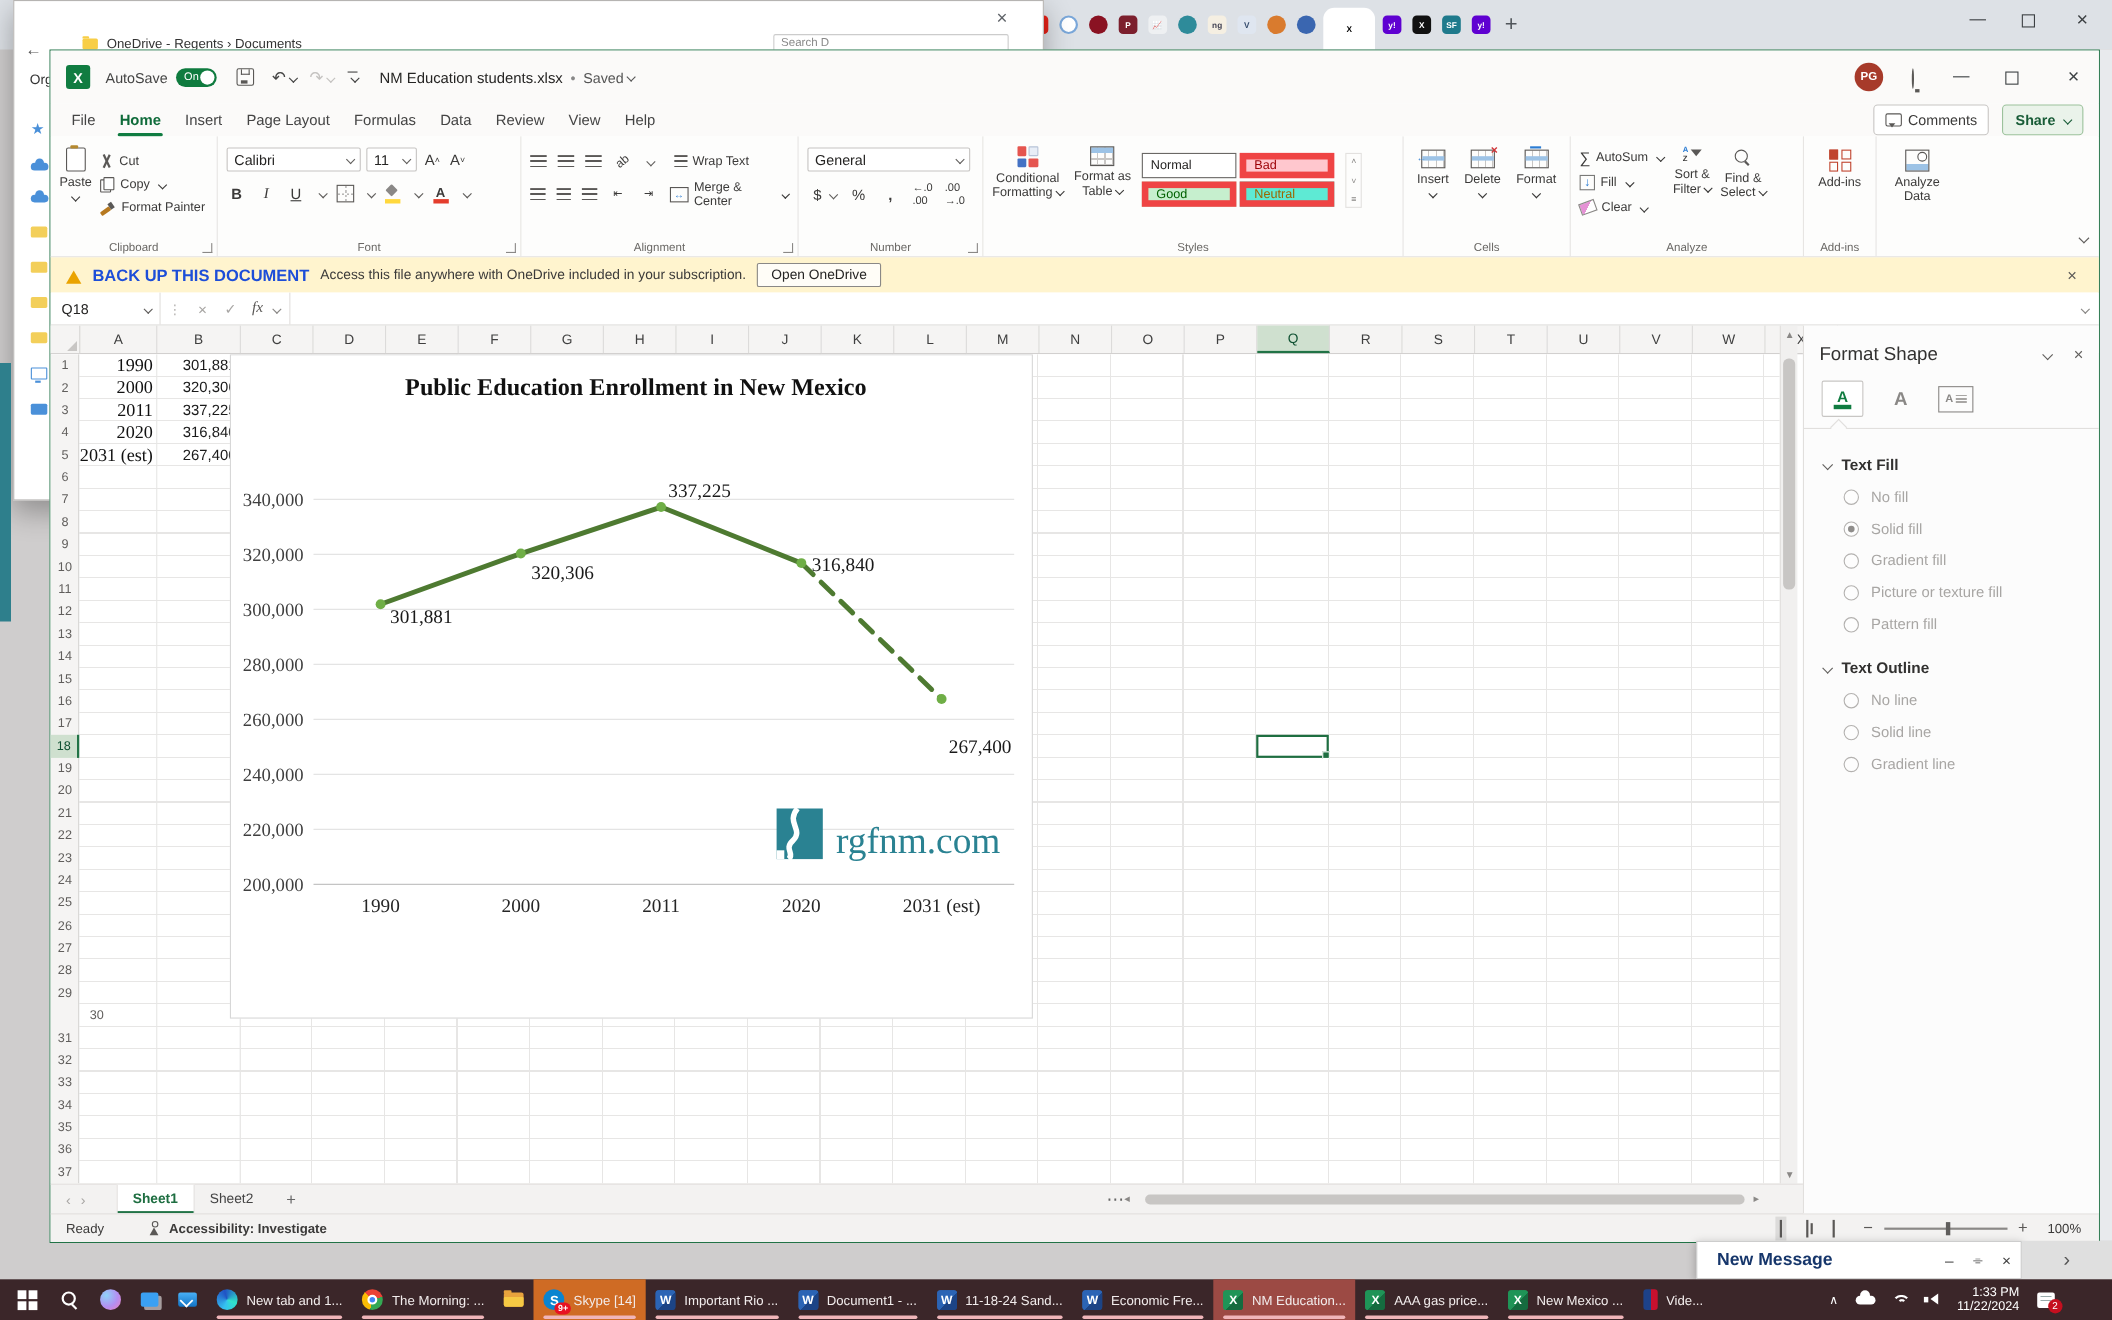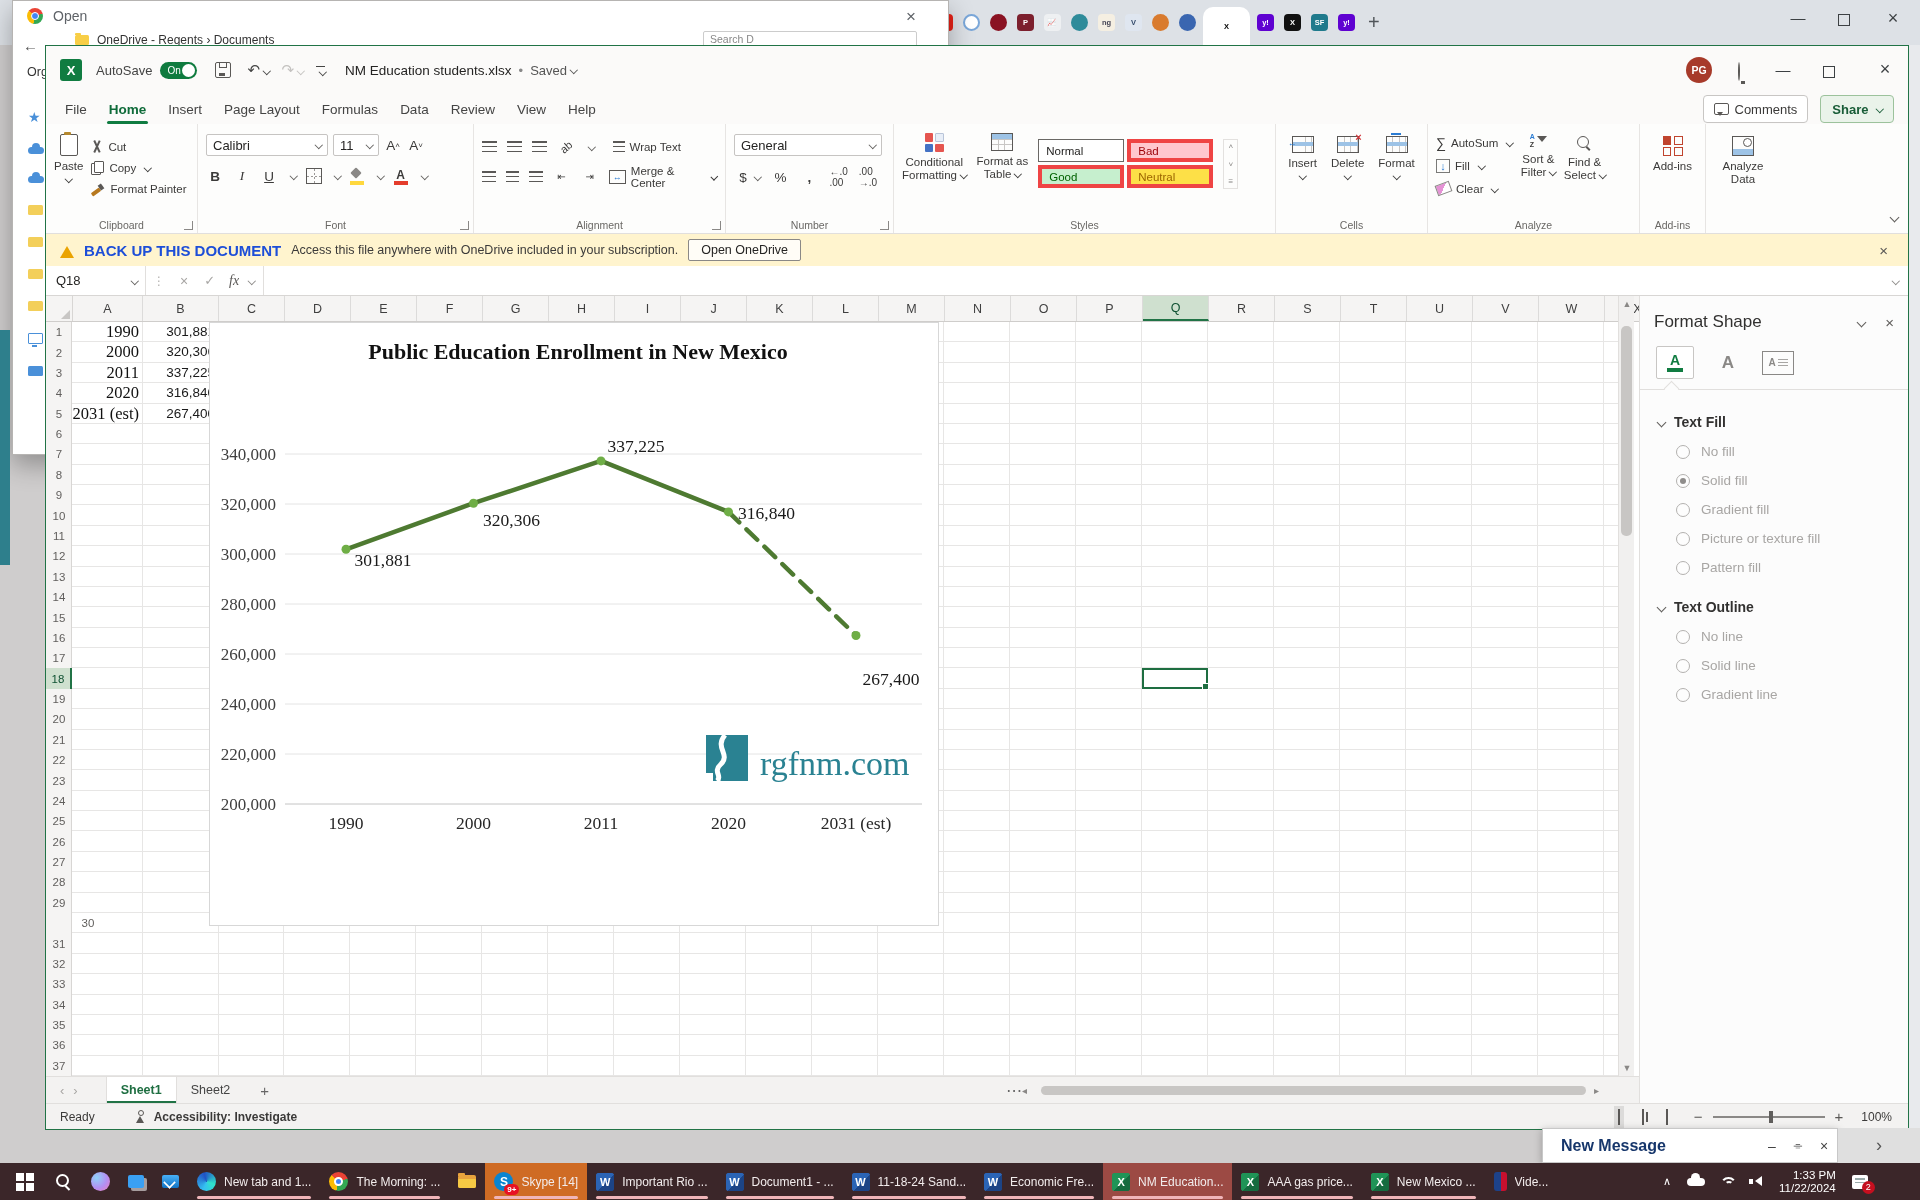--- a/index.html
+++ b/index.html
@@ -94,25 +94,25 @@
   .i-merge{width:17px;height:12px;border:1.2px solid #5a5856;display:flex;align-items:center;justify-content:center;font-size:9px;color:#2b7cd3;}
   .numtxt{font-size:10px;color:#3b3a39;letter-spacing:0;}
   .i-cf{width:19px;height:19px;display:grid;grid-template-columns:1fr 1fr;grid-template-rows:1fr 1fr;gap:2px;}
   .i-cf span{border-radius:1px;}
   .i-table{width:20px;height:16px;border:1.2px solid #5a5856;background:linear-gradient(#9dc3e6 0 5px,transparent 5px),repeating-linear-gradient(to right,transparent 0 5.5px,#c8c6c4 5.5px 6.5px),repeating-linear-gradient(to bottom,transparent 0 4.5px,#c8c6c4 4.5px 5.5px);}
   .i-cellops{width:20px;height:15px;border:1.1px solid #5a5856;position:relative;background:repeating-linear-gradient(to right,transparent 0 5.5px,#c8c6c4 5.5px 6.5px);}
   .i-cellops::before{content:'';position:absolute;left:0;right:0;top:5px;height:4px;background:#9dc3e6;}
   .i-cellops.del::after{content:'×';position:absolute;right:-4px;top:-6px;color:#d13438;font-weight:bold;font-size:11px;}
   .i-cellops.ins::after{content:'←';position:absolute;left:-5px;top:1px;color:#2b7cd3;font-size:9px;}
   .i-cellops.fm::after{content:'';position:absolute;left:4px;top:-4px;width:10px;height:2px;background:#2b7cd3;}
-  .gal{width:86px;height:23px;font-size:11.5px;display:flex;align-items:center;padding-left:7px;box-sizing:border-box;border:4px solid #ef4444;}
+  .gal{width:86px;height:23px;font-size:11.5px;display:flex;align-items:center;padding-left:7px;box-sizing:border-box;border:6px solid #ef4444;}
   .gal-normal{background:#fff;border:1.4px solid #6a6865;color:#252423;}
   .gal-bad{background:#ffc7ce;color:#9c0006;}
   .gal-good{background:#c6efce;color:#006100;}
-  .gal-neutral{background:#fde047;color:#9c6500;}
+  .gal-neutral{background:#5eead4;color:#9c6500;}
   .galscroll{width:15px;display:flex;flex-direction:column;justify-content:space-between;align-items:center;border:1px solid #e3e1df;padding:2px 0;box-sizing:border-box;color:#8a8886;font-size:8px;}
   .i-sort{position:relative;width:17px;height:15px;}
   .i-sort i{position:absolute;left:0;font:700 7px "Liberation Sans",sans-serif;color:#2b7cd3;font-style:normal;}
   .i-sort i:first-child{top:-1px;} .i-sort i:nth-child(2){top:7px;color:#3b3a39;}
   .i-sort::after{content:'';position:absolute;right:0;top:2px;border:5px solid transparent;border-top:6px solid #5a5856;}
   .i-find{width:10px;height:10px;border:1.6px solid #5a5856;border-radius:50%;position:relative;}
   .i-find::after{content:'';position:absolute;left:9px;top:9px;width:5px;height:1.6px;background:#5a5856;transform:rotate(45deg);transform-origin:0 0;}
   .i-clear{width:13px;height:9px;background:linear-gradient(135deg,#e592d5 50%,#fff 50%);border:1px solid #8a8886;transform:rotate(-20deg);}
   .i-addins{width:20px;height:20px;display:grid;grid-template-columns:1fr 1fr;grid-template-rows:1fr 1fr;gap:2.5px;}
   .i-addins span{border:1.8px solid #c0442e;box-sizing:border-box;}
@@ -259,24 +259,20 @@
       <div class="ptab" style="background: rgb(17, 17, 17);">X</div>
       <div class="ptab" style="background: rgb(31, 122, 140);">SF</div>
       <div class="ptab" style="background: rgb(95, 1, 209);">y!</div>
       <div class="newtab">+</div>
     </div>
   <div class="abs winctl" style="left:1783px;top:9px;">—</div>
   <div class="abs" style="left:1838px;top:12px;"><span class="i-max"></span></div>
   <div class="abs winctl" style="left:1878px;top:8px;font-size:18px;">×</div>
 
   <div class="abs" id="dialog">
-    <div class="flex" style="padding:7px 0 0 14px;">
-      <span class="chromelogo"></span>
-      <span class="dlg-title">Open</span>
-    </div>
     <div class="abs" style="left:893px;top:6px;color:#5f6368;font-size:17px;">×</div>
     <div class="abs" style="left:10px;top:36px;color:#555;font-size:15px;">←</div>
     <div class="abs flex" style="left:62px;top:32px;gap:8px;">
       <span class="folder-ic"></span>
       <span style="font-size:12px;color:#333;">OneDrive - Regents  ›  Documents</span>
     </div>
     <div class="abs" style="left:690px;top:30px;width:200px;height:15px;border:1px solid #ccc;border-radius:2px;font-size:10.5px;color:#888;padding:1px 6px;">Search D</div>
     <div class="abs" style="left:14px;top:64px;font-size:12.5px;color:#333;">Org</div>
     <div class="abs sb-col" style="left:15px;top:108px;">
       <span class="mini-star">★</span>

